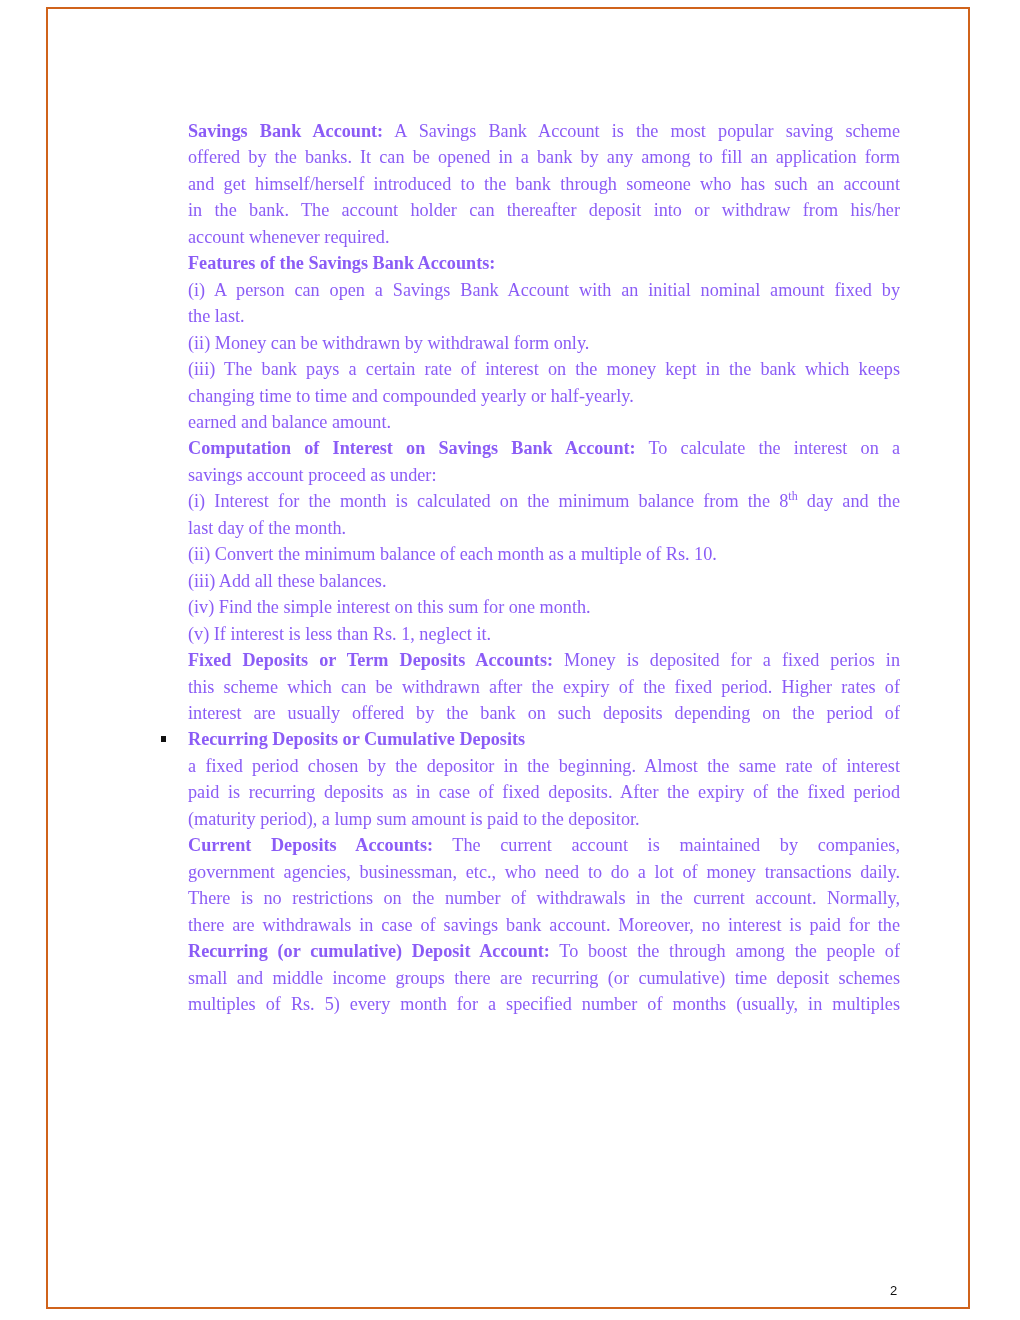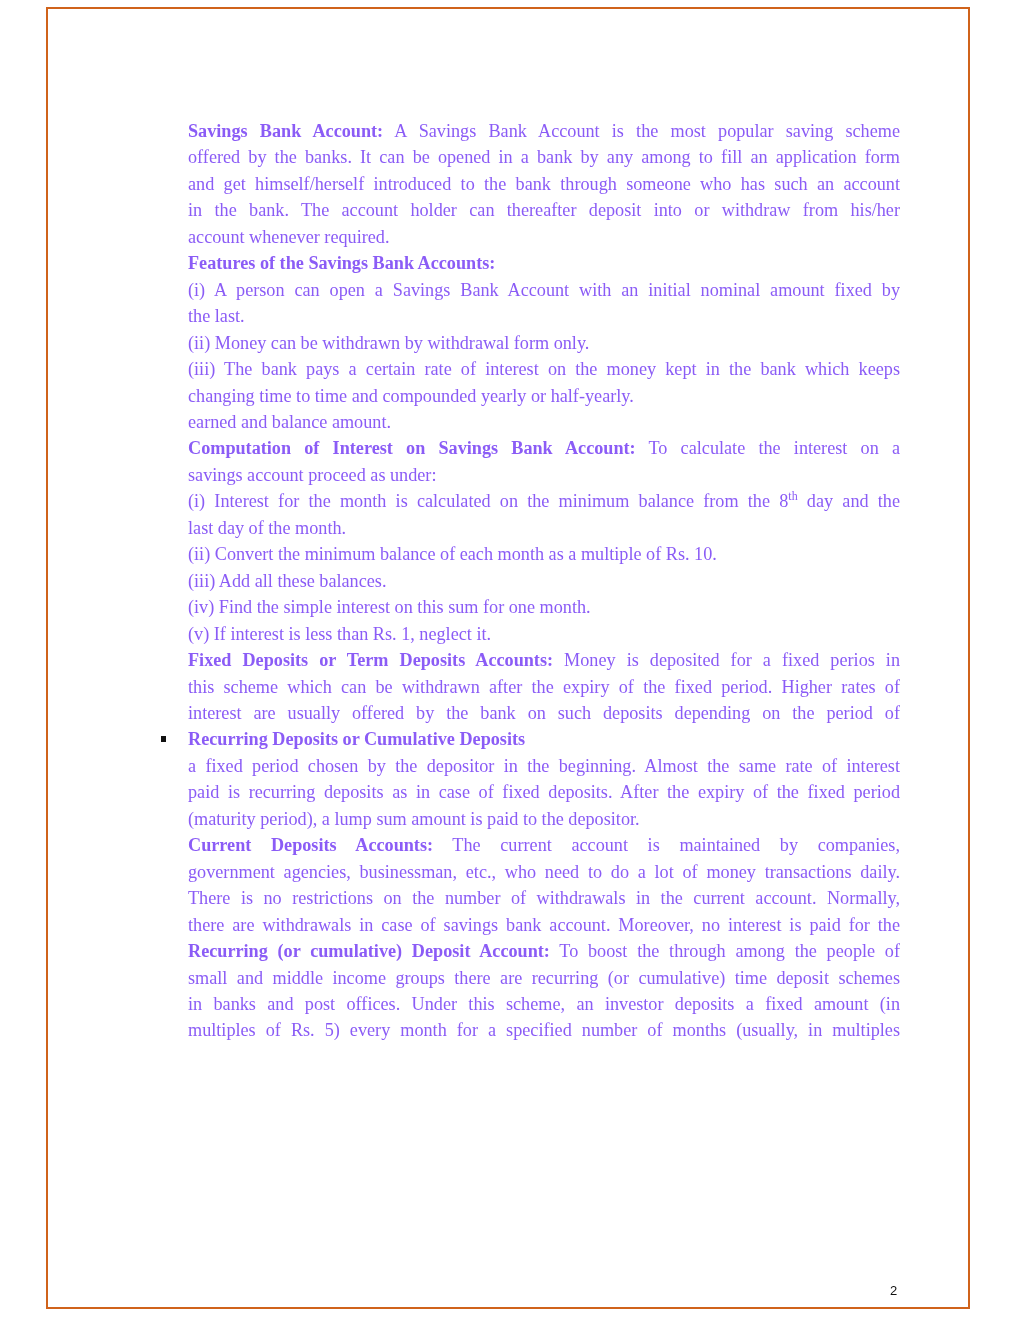--- a/index.html
+++ b/index.html
@@ -96,19 +96,18 @@
     <div class="line j">There is no restrictions on the number of withdrawals in the current account. Normally,</div>
     <div class="line j">there are withdrawals in case of savings bank account. Moreover, no interest is paid for the</div>
   </div>
 
   <div>
     <div class="line j">
       
       <span class="b">Recurring (or cumulative) Deposit Account:</span><span> To boost the through among the people of</span>
     </div>
     <div class="line j">small and middle income groups there are recurring (or cumulative) time deposit schemes</div>
-    <div class="line j">in banks and post offices. Under this scheme, an investor deposits a fixed amount (in</div>
     <div class="line j">multiples of Rs. 5) every month for a specified number of months (usually, in multiples</div>
   </div>
 
 </div>
 
 <div class="page-number">2</div>
 
 </body></html>

